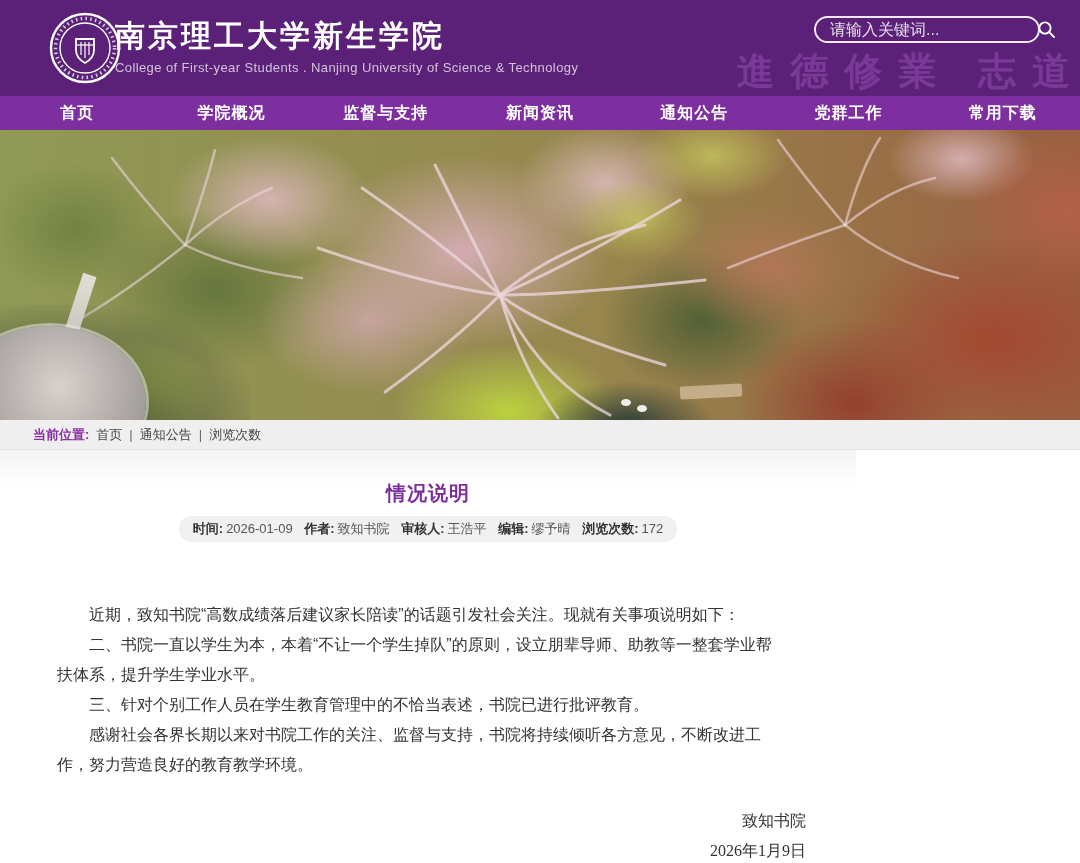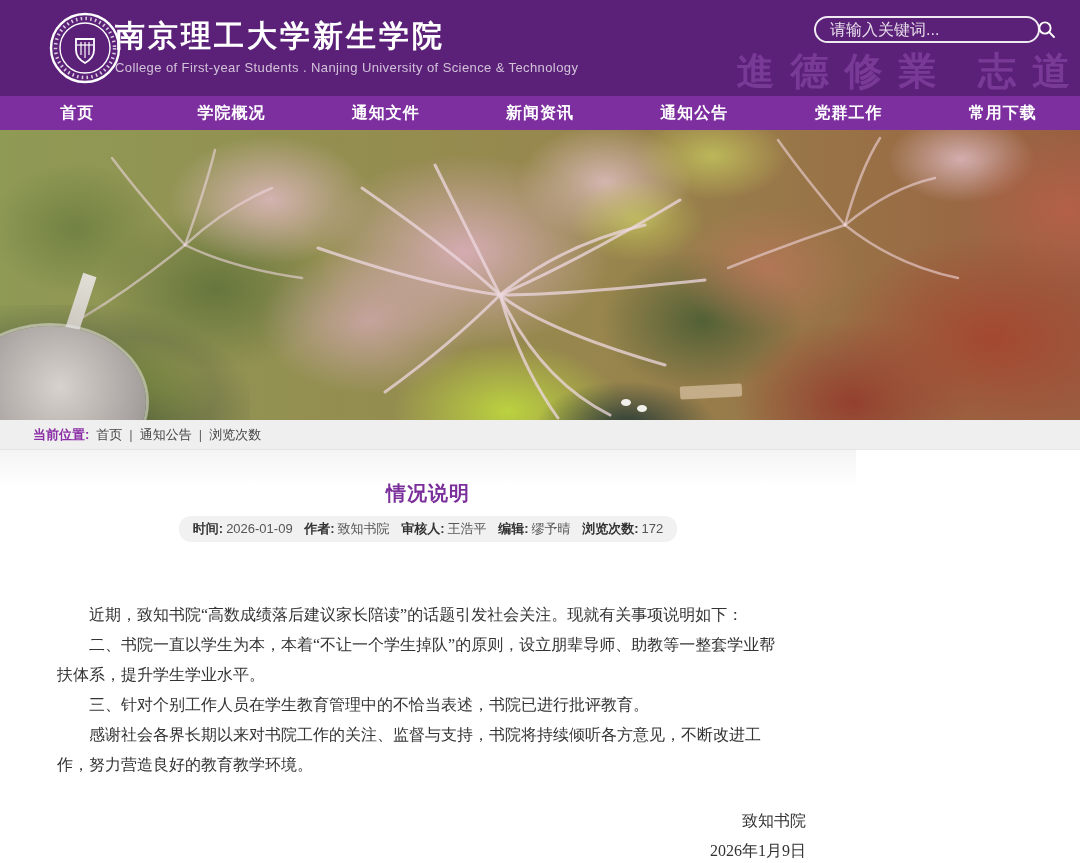--- a/index.html
+++ b/index.html
@@ -86,21 +86,21 @@
   .article-title { margin-top:30px; text-align:center; font-size:20px; font-weight:bold; color:#7b2f9b; letter-spacing:1px; }
   .meta-row { text-align:center; margin-top:9px; }
   .meta-box {
     display:inline-block; background:#f1f1f1; border-radius:12px; padding:4px 14px;
     font-size:13px; color:#555;
   }
   .meta-box b { color:#333; margin-left:8px; }
   .meta-box b:first-child { margin-left:0; }
   .meta-box span { margin-left:3px; }
   .body-text { margin-top:58px; padding:0 73px 0 57px; font-size:16px; line-height:30px; color:#333; }
-  .body-text p { text-indent:2em;font-family:Liberation Serif, serif; }
+  .body-text p { text-indent:2em; }
   .signature-block { margin-top:26px; padding-right:50px; text-align:right; color:#333; font-size:16px; line-height:30px; }
   .sig-date { font-family:"Liberation Serif", serif; }
 </style>
 </head>
 <body>
 
 <div class="header">
   <div class="watermark">進德修業 志道</div>
 
   <div class="logo-wrap">
@@ -128,21 +128,21 @@
         <circle cx="8" cy="8" r="5.6" fill="none" stroke="#fff" stroke-width="1.9"></circle>
         <line x1="12.2" y1="12.2" x2="17" y2="17" stroke="#fff" stroke-width="1.9" stroke-linecap="round"></line>
       </svg>
     </button>
   </div>
 </div>
 
 <div class="nav">
   <div class="nav-item">首页</div>
   <div class="nav-item">学院概况</div>
-  <div class="nav-item">通知文件</div>
+  <div class="nav-item">监督与支持</div>
   <div class="nav-item">新闻资讯</div>
   <div class="nav-item">通知公告</div>
   <div class="nav-item">党群工作</div>
   <div class="nav-item">常用下载</div>
 </div>
 
 <div class="banner">
   <svg class="branches" width="1080" height="290" viewBox="0 0 1080 290">
     <g fill="none" stroke="rgba(238,216,224,0.75)" stroke-width="3" stroke-linecap="round">
       <path d="M500,165 Q560,115 645,95"></path>

